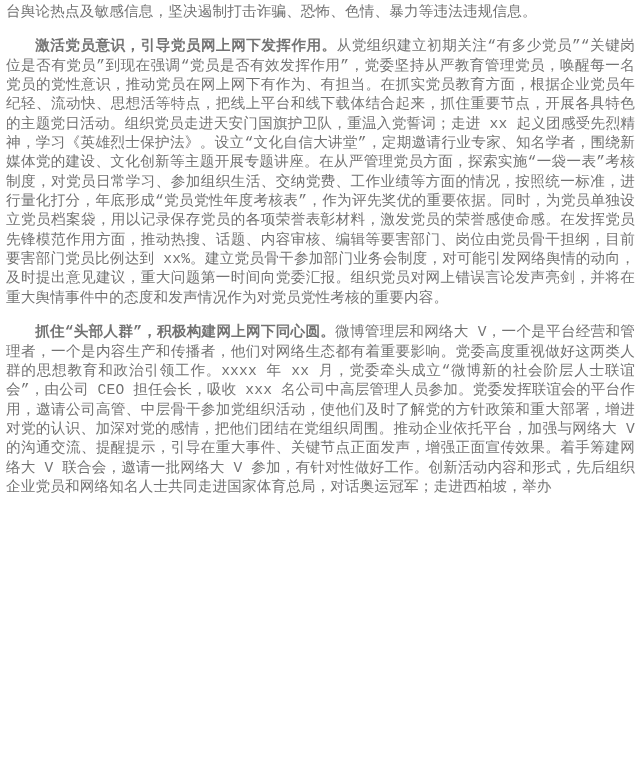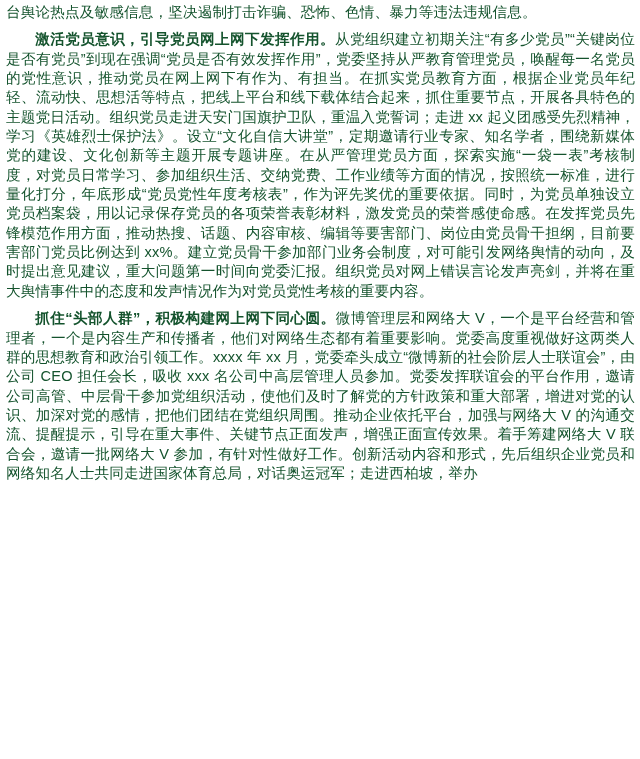--- a/index.html
+++ b/index.html
@@ -8,39 +8,39 @@
     background: #ffffff;
   }
   .page {
     position: relative;
     width: 640px;
     height: 759px;
     background: #ffffff;
     box-sizing: border-box;
     padding: 3px 5px 8px 6px;
     overflow: hidden;
-    font-family: Liberation Sans, sans-serif;
-    color: #14532d;
+    font-family: Liberation Mono, monospace;
+    color: #737373;
   }
   .para {
     margin: 0;
     font-size: 14.6px;
     line-height: 19.35px;
     text-align: justify;
     letter-spacing: 0.15px;
     word-break: break-all;
   }
   .para .lead {
     font-weight: bold;
   }
   .p-indent {
     text-indent: 2em;
   }
   .mt-para {
-    margin-top: 8px;
+    margin-top: 15px;
   }
   .mt-pagebreak {
     margin-top: 53px;
   }
 </style>
 </head>
 <body>
 
 <div class="page">
 

